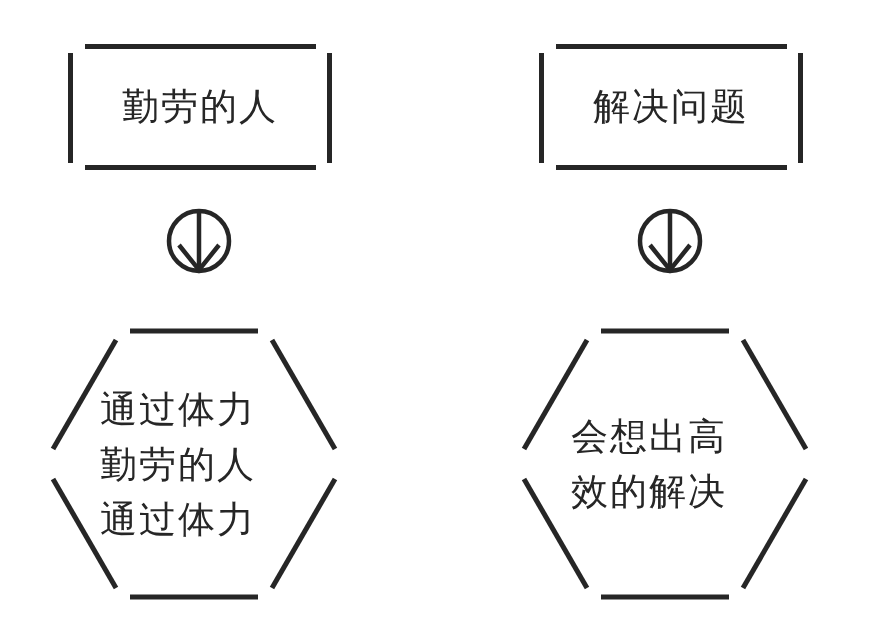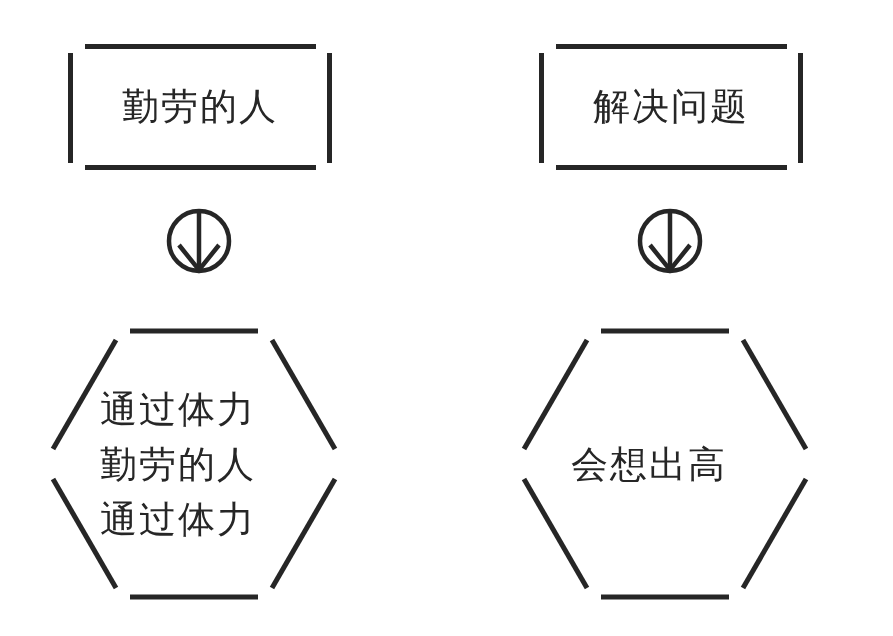--- a/index.html
+++ b/index.html
@@ -193,17 +193,18 @@
           <line x1="106" y1="11" x2="234" y2="11"></line>
           <line x1="248" y1="20" x2="311" y2="129"></line>
           <line x1="311" y1="159" x2="248" y2="268"></line>
           <line x1="234" y1="277" x2="106" y2="277"></line>
           <line x1="92" y1="268" x2="29" y2="159"></line>
           <line x1="29" y1="129" x2="92" y2="20"></line>
         </g>
       </svg>
       <div class="hex-text">
         <div class="line">会想出高</div>
+        <div class="line">效的解决</div>
       </div>
     </div>
   </div>
 
 </div>
 
 </body></html>

